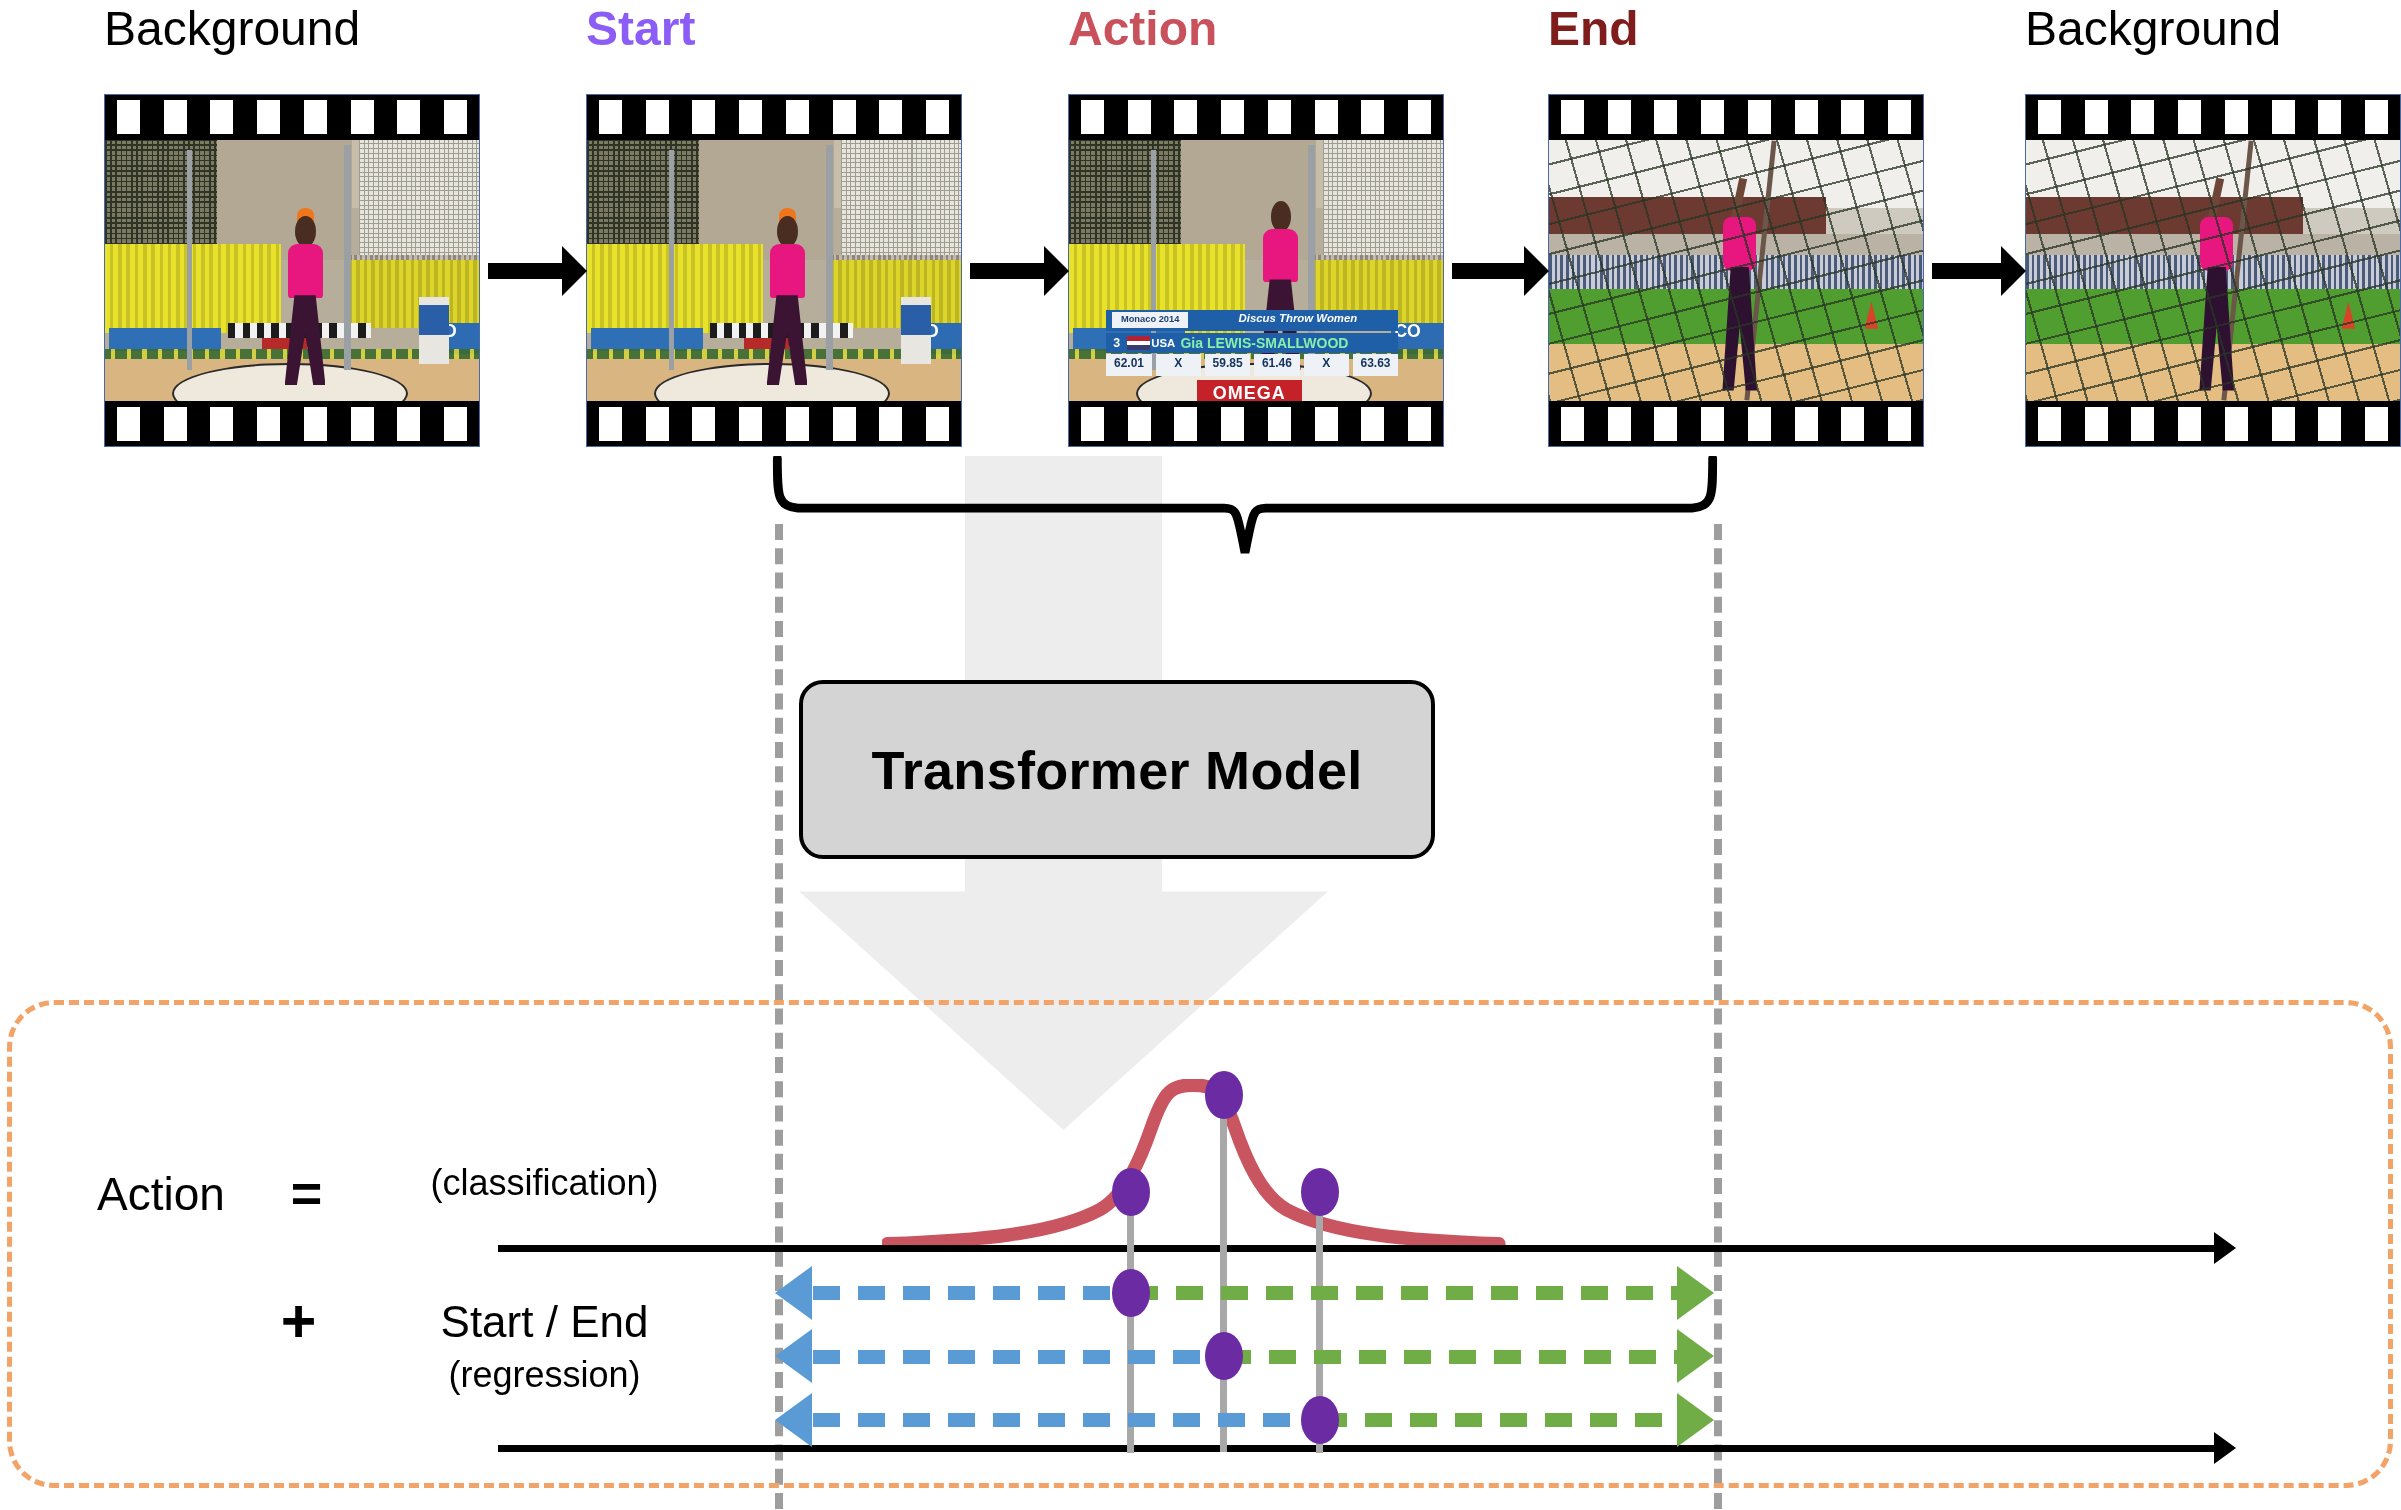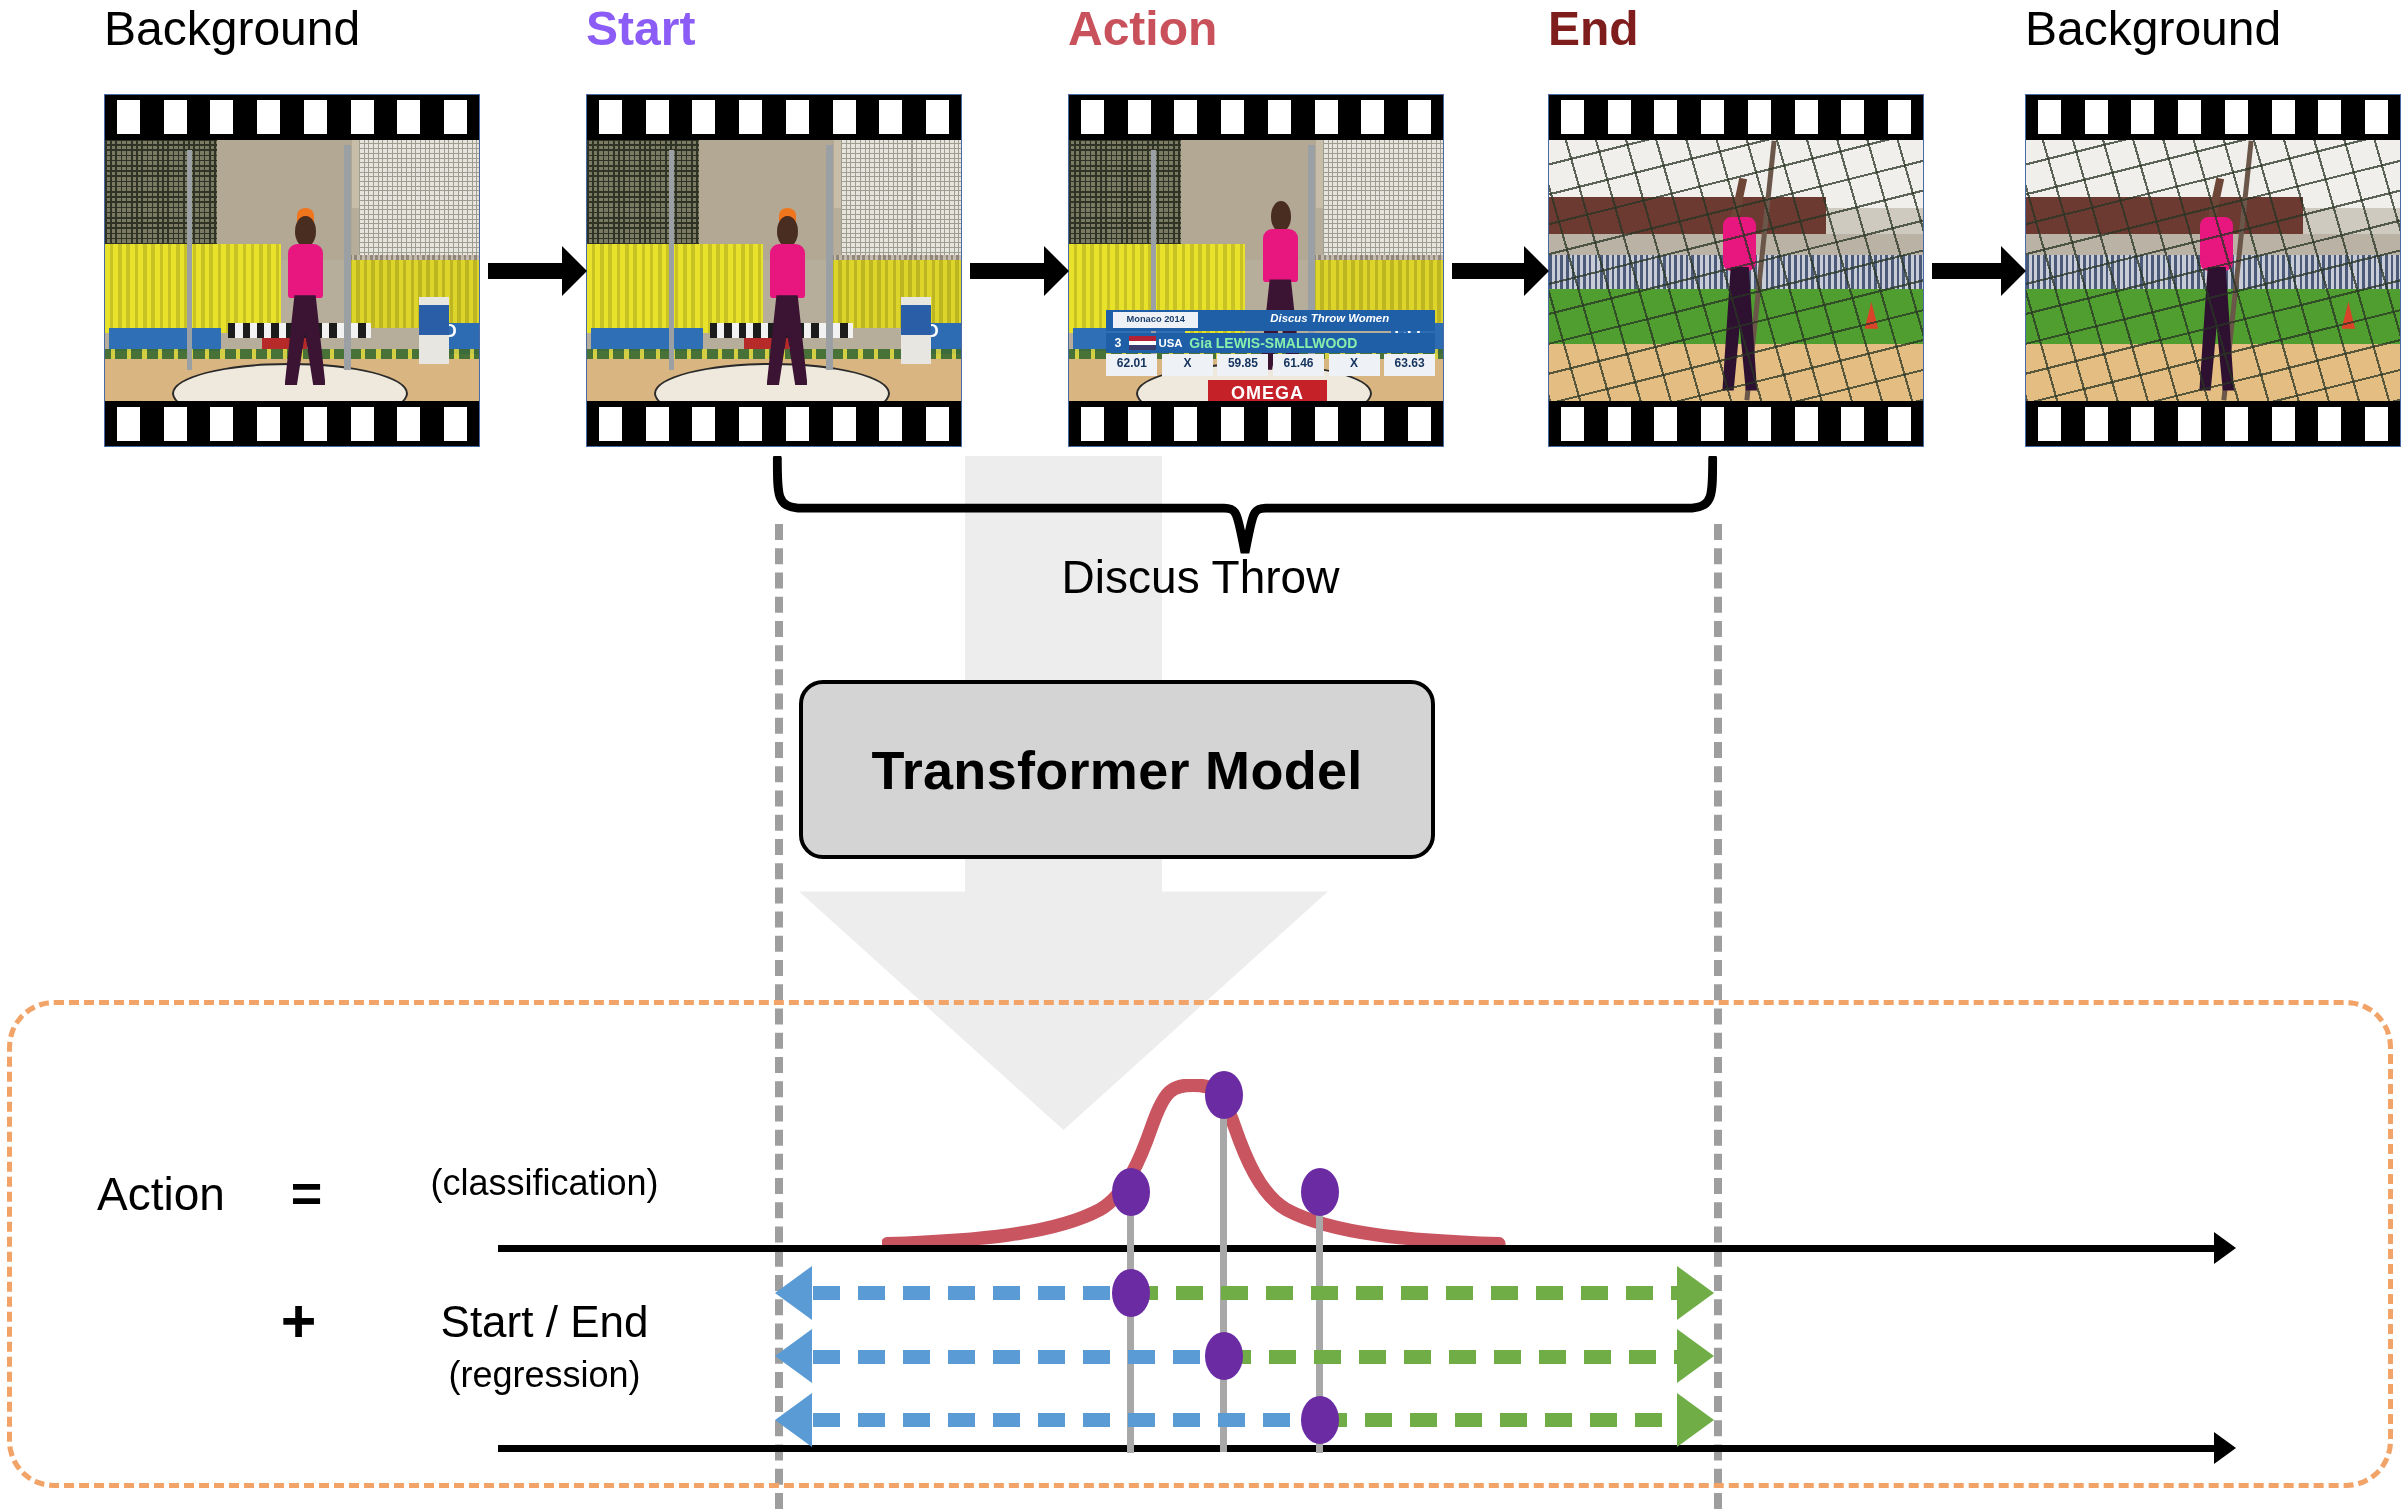--- a/index.html
+++ b/index.html
@@ -95,21 +95,21 @@
     background:#e8177f;border-radius:8.3px;}
   .sc-net .athlete .arm{position:absolute;left:40%;top:-10%;width:16%;height:26%;
     background:#6e4638;transform:rotate(12deg);}
   .sc-net .athlete .legs{position:absolute;left:14%;top:36%;width:72%;height:64%;
     background:#2e1130;clip-path:polygon(26% 0,74% 0,96% 100%,66% 100%,50% 48%,34% 100%,4% 100%);}
   .sc-net .pole{position:absolute;left:56%;top:0;width:5.2px;height:100%;background:#6b564a;transform:rotate(6deg);}
   .sc-net .cone{position:absolute;right:12%;top:62%;width:13.5px;height:27px;background:#d8432a;
     clip-path:polygon(50% 0,100% 100%,0 100%);}
 
   
-  .board{position:absolute;left:10%;bottom:9%;width:78%;height:26%;font-family:"Liberation Sans", sans-serif;padding-left:37px;}
+  .board{position:absolute;left:10%;bottom:9%;width:78%;height:26%;font-family:"Liberation Sans", sans-serif;}
   .board .b1{position:absolute;left:0;top:0;width:100%;height:32%;background:#1e5fa8;}
   .board .b1 .evt{position:absolute;right:14%;top:12%;color:#fff;font-size:11.4px;font-style:italic;font-weight:bold;}
   .board .b1 .ttl{position:absolute;left:2%;top:10%;width:26%;height:74%;background:#eef2f7;
     color:#1b3f6e;font-size:9.3px;font-weight:bold;text-align:center;line-height:1.6;}
   .board .b2{position:absolute;left:0;top:34%;width:100%;height:30%;background:#1e5fa8;display:flex;align-items:center;}
   .board .b2 .rk{width:7%;text-align:center;color:#fff;font-size:12.4px;font-weight:bold;}
   .board .b2 .flag{width:8%;height:70%;background:linear-gradient(#b22234 0 33%,#fff 33% 66%,#3c3b6e 66% 100%);}
   .board .b2 .ctry{width:9%;text-align:center;color:#fff;font-size:11.4px;font-weight:bold;}
   .board .b2 .nm{flex:1;color:#86efac;font-size:14px;font-weight:bold;padding-left:4.1px;white-space:nowrap;}
   .board .b3{position:absolute;left:0;top:66%;width:100%;height:32%;display:flex;gap:1.4%;}
@@ -430,21 +430,20 @@
 
   <svg class="abs" style="left:799px;top:456px;" width="529" height="674" viewBox="0 0 1020 1300">
     <polygon points="320,0 700,0 700,840 1020,840 510,1300 0,840 320,840" fill="#ededed"></polygon>
   </svg>
 
   <svg class="abs" style="left:768px;top:456px;" width="954" height="99" viewBox="0 0 1840 190">
     <path d="M18,4 C18,78 18,96 58,100 L880,100 C905,100 905,110 920,186
              C935,110 935,100 960,100 L1782,100 C1822,96 1822,78 1822,4" fill="none" stroke="#000" stroke-width="17" stroke-linecap="round"></path>
   </svg>
 
-  <div class="plaintext" style="left:0;top:550px;width:2401px;text-align:center;font-size:46px;">Discus Throw</div>
 
   <div class="vbound" style="left:775px;top:524px;height:985px;"></div>
   <div class="vbound" style="left:1714px;top:524px;height:985px;"></div>
 
   <div class="tbox" style="left:799px;top:665px;width:628px;height:171px;">
     <span>Transformer Model</span>
   </div>
 
   <div class="opanel" style="left:7.3px;top:1000px;width:2386px;height:488px;"></div>
 

